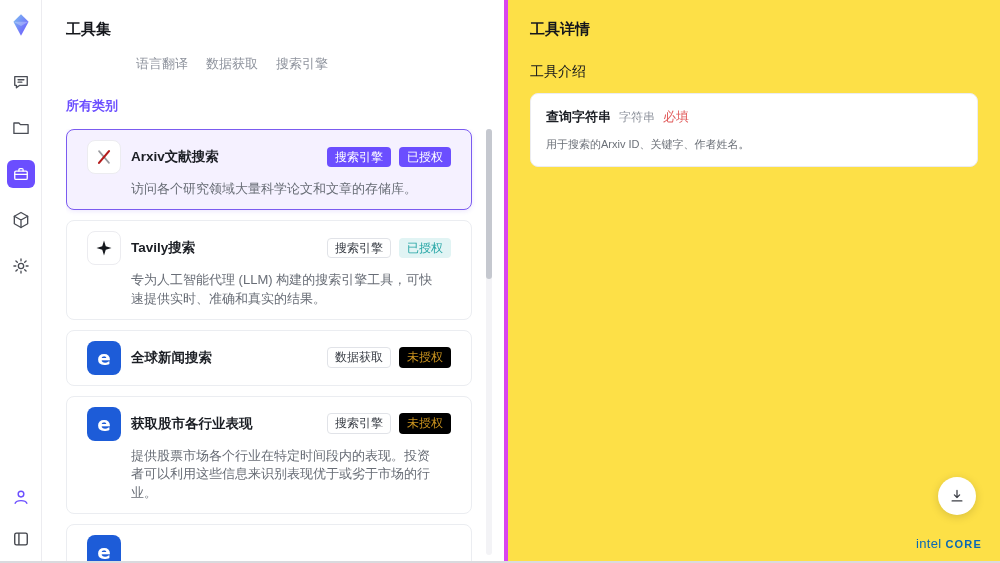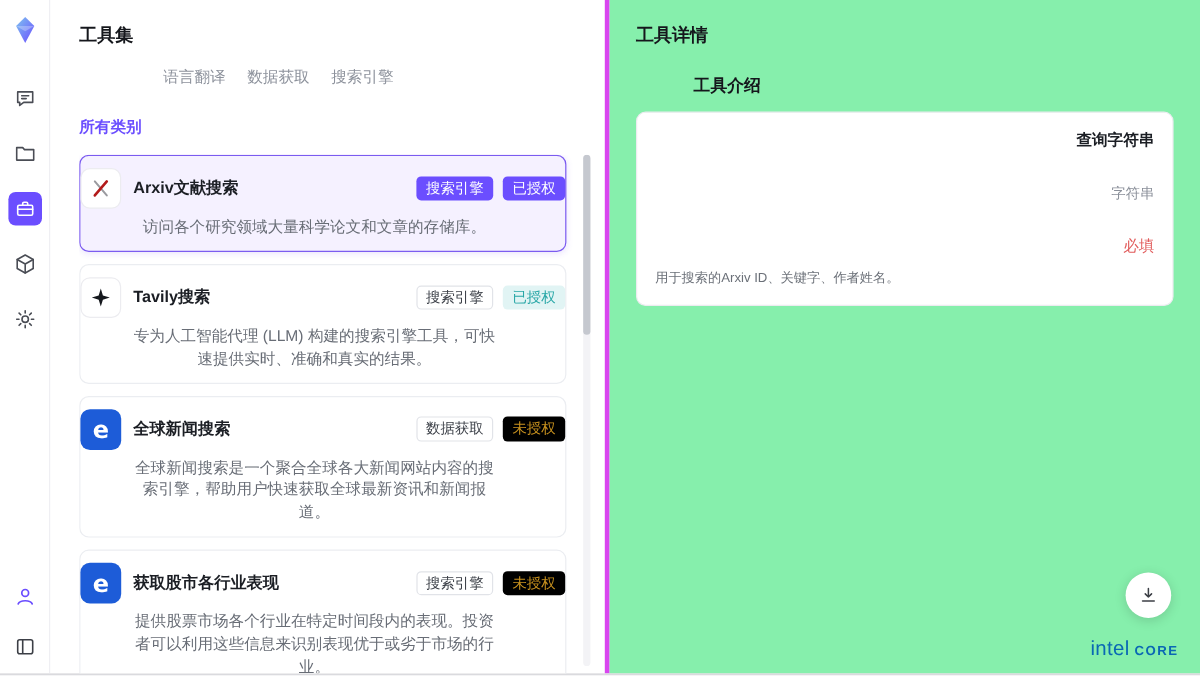--- a/index.html
+++ b/index.html
@@ -26,57 +26,57 @@
   .tabs { display: flex; gap: 18px; margin-top: 16px; font-size: 13px; color: #8d929c; padding-right: 24px; }
   .tab { cursor: pointer; }
   .tab.active { color: #6b4eff; font-weight: 700; margin-top: 42px; }
 
   .list-wrap { position: relative; flex: 1; margin-top: 14px; padding-right: 32px; overflow: hidden; }
   .scroll-track { position: absolute; right: 12px; top: 0; bottom: 6px; width: 6px;
                   background: #f3f3f6; border-radius: 3px; }
   .scroll-thumb { position: absolute; right: 12px; top: 0; width: 6px; height: 150px;
                   background: #c5c8cf; border-radius: 3px; cursor: grab; }
 
-  .card { border: 1px solid #ebedf1; border-radius: 8px; padding: 10px 0; margin-bottom: 10px;
-          background: #fff; cursor: pointer; text-align: center; }
+  .card { border: 1px solid #ebedf1; border-radius: 8px; padding: 10px 20px; margin-bottom: 10px;
+          background: #fff; cursor: pointer; }
   .card.selected { border: 1.5px solid #7b5bf0; background: #f5f1ff;
                    box-shadow: 0 1px 5px rgba(110,70,240,.14); }
   .card-head { display: flex; align-items: center; gap: 10px; }
   .tool-icon { width: 34px; height: 34px; border-radius: 8px; flex: 0 0 auto;
                display: flex; align-items: center; justify-content: center; }
   .tool-icon.boxed   { background: #fff; border: 1px solid #ececf0; }
   .tool-icon.blue    { background: #1d5cd8; color: #fff; font-weight: 700; font-size: 20px;
                        font-family: "DejaVu Sans", sans-serif; }
   .tool-title { font-size: 13.5px; font-weight: 700; color: #1b1e24; }
   .badges { margin-left: auto; display: flex; gap: 8px; align-items: center; }
   .badge { font-size: 12px; padding: 3px 8px; border-radius: 4px; line-height: 1.2; white-space: nowrap; }
   .badge-purple  { background: #6b4eff; color: #fff; }
   .badge-outline { background: #fff; border: 1px solid #e1e3e8; color: #3c4048; padding: 2px 7px; }
   .badge-teal    { background: #e1f4f4; color: #27a6a6; }
   .badge-yellow  { background: #000000; color: #c9921e; }
   .tool-desc { margin: 6px 0 0 44px; font-size: 13px; color: #686d76; line-height: 1.45; max-width: 302px; }
 
   
-  .details { flex: 1; background: #86efac; padding: 20px 22px; position: relative; }
+  .details { flex: 1; background: #fde047; padding: 20px 22px; position: relative; }
   .details-title { font-size: 15px; font-weight: 700; color: #15171c; }
-  .section-heading { font-size: 14px; font-weight: 700; margin-top: 24px; color: #15171c; margin-left: 48px; }
+  .section-heading { font-size: 14px; font-weight: 400; margin-top: 24px; color: #15171c; }
   .info-card { background: #fff; border: 1px solid #ececf0; border-radius: 8px;
                padding: 13px 15px; margin-top: 12px; font-size: 12px; color: #34383f; line-height: 1.6; }
-  .param-row { display: flex; align-items: flex-end; gap: 24px; flex-direction: column; }
+  .param-row { display: flex; align-items: center; gap: 8px; }
   .param-name { font-size: 13px; font-weight: 700; color: #1b1e24; }
   .param-type { font-size: 12px; color: #8b909a; }
   .param-required { font-size: 13px; color: #e15b5b; }
   .param-desc { margin-top: 8px; font-size: 11px; color: #6b7078; }
 
   .fab { position: absolute; right: 24px; bottom: 46px; width: 38px; height: 38px; border-radius: 50%;
          background: #fff; box-shadow: 0 2px 10px rgba(0,0,0,.15);
          display: flex; align-items: center; justify-content: center; cursor: pointer; }
   .intel { position: absolute; right: 18px; bottom: 10px; display: flex; align-items: baseline; gap: 4px;
            color: #0a68b4; }
-  .intel-name { font-size: 17px; letter-spacing: .3px; }
+  .intel-name { font-size: 13px; letter-spacing: .3px; }
   .intel-core { font-size: 11px; font-weight: 700; letter-spacing: 1.2px; }
 </style>
 </head>
 <body>
 
 <div class="app">
 
   <div class="rail">
     <div class="rail-logo">
       <svg viewBox="0 0 24 24" width="26" height="26">
@@ -191,21 +191,20 @@
         <div class="card-head">
           <div class="tool-icon blue">
             <span>e</span>
           </div>
           <div class="tool-title">全球新闻搜索</div>
           <div class="badges">
             <span class="badge badge-outline">数据获取</span>
             <span class="badge badge-yellow">未授权</span>
           </div>
         </div>
-        <div class="tool-desc">全球新闻搜索是一个聚合全球各大新闻网站内容的搜索引擎，帮助用户快速获取全球最新资讯和新闻报道。</div>
       </div>
 
       <div class="card">
         <div class="card-head">
           <div class="tool-icon blue">
             <span>e</span>
           </div>
           <div class="tool-title">获取股市各行业表现</div>
           <div class="badges">
             <span class="badge badge-outline">搜索引擎</span>

